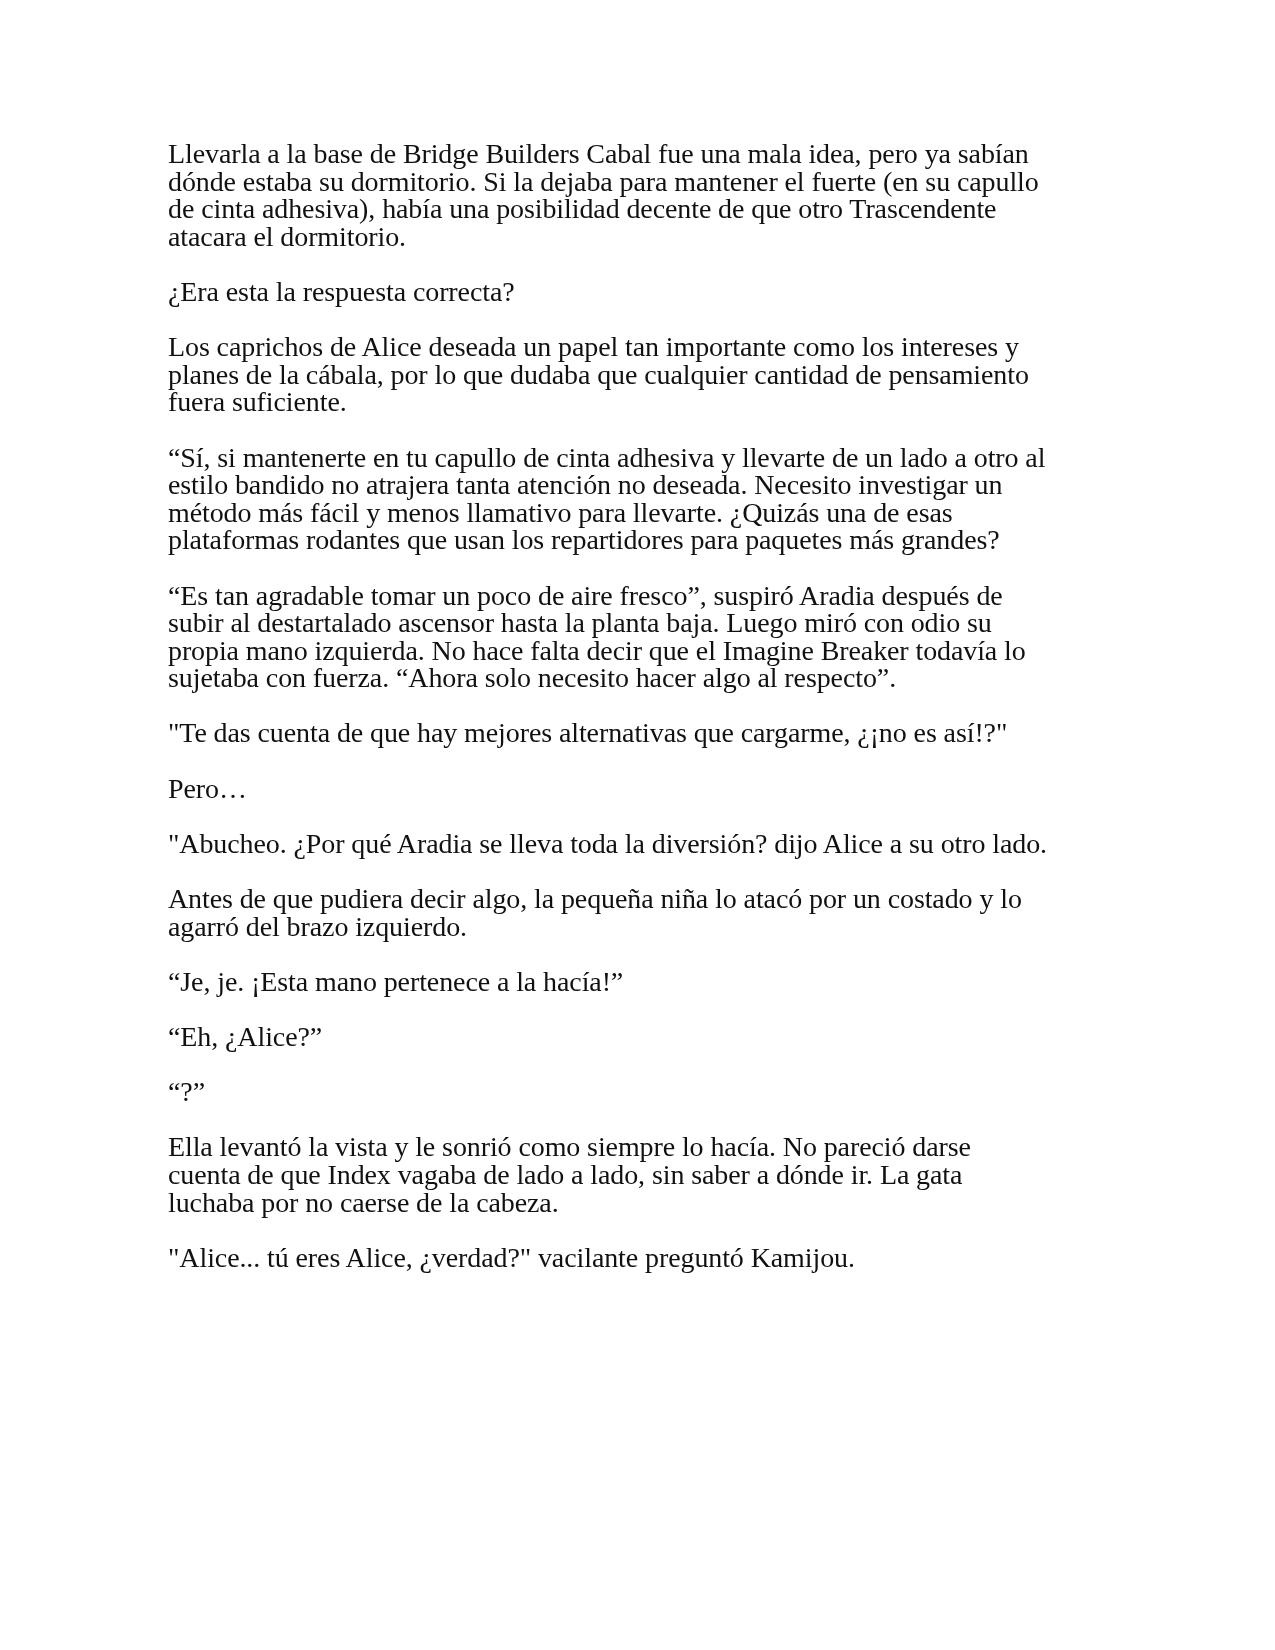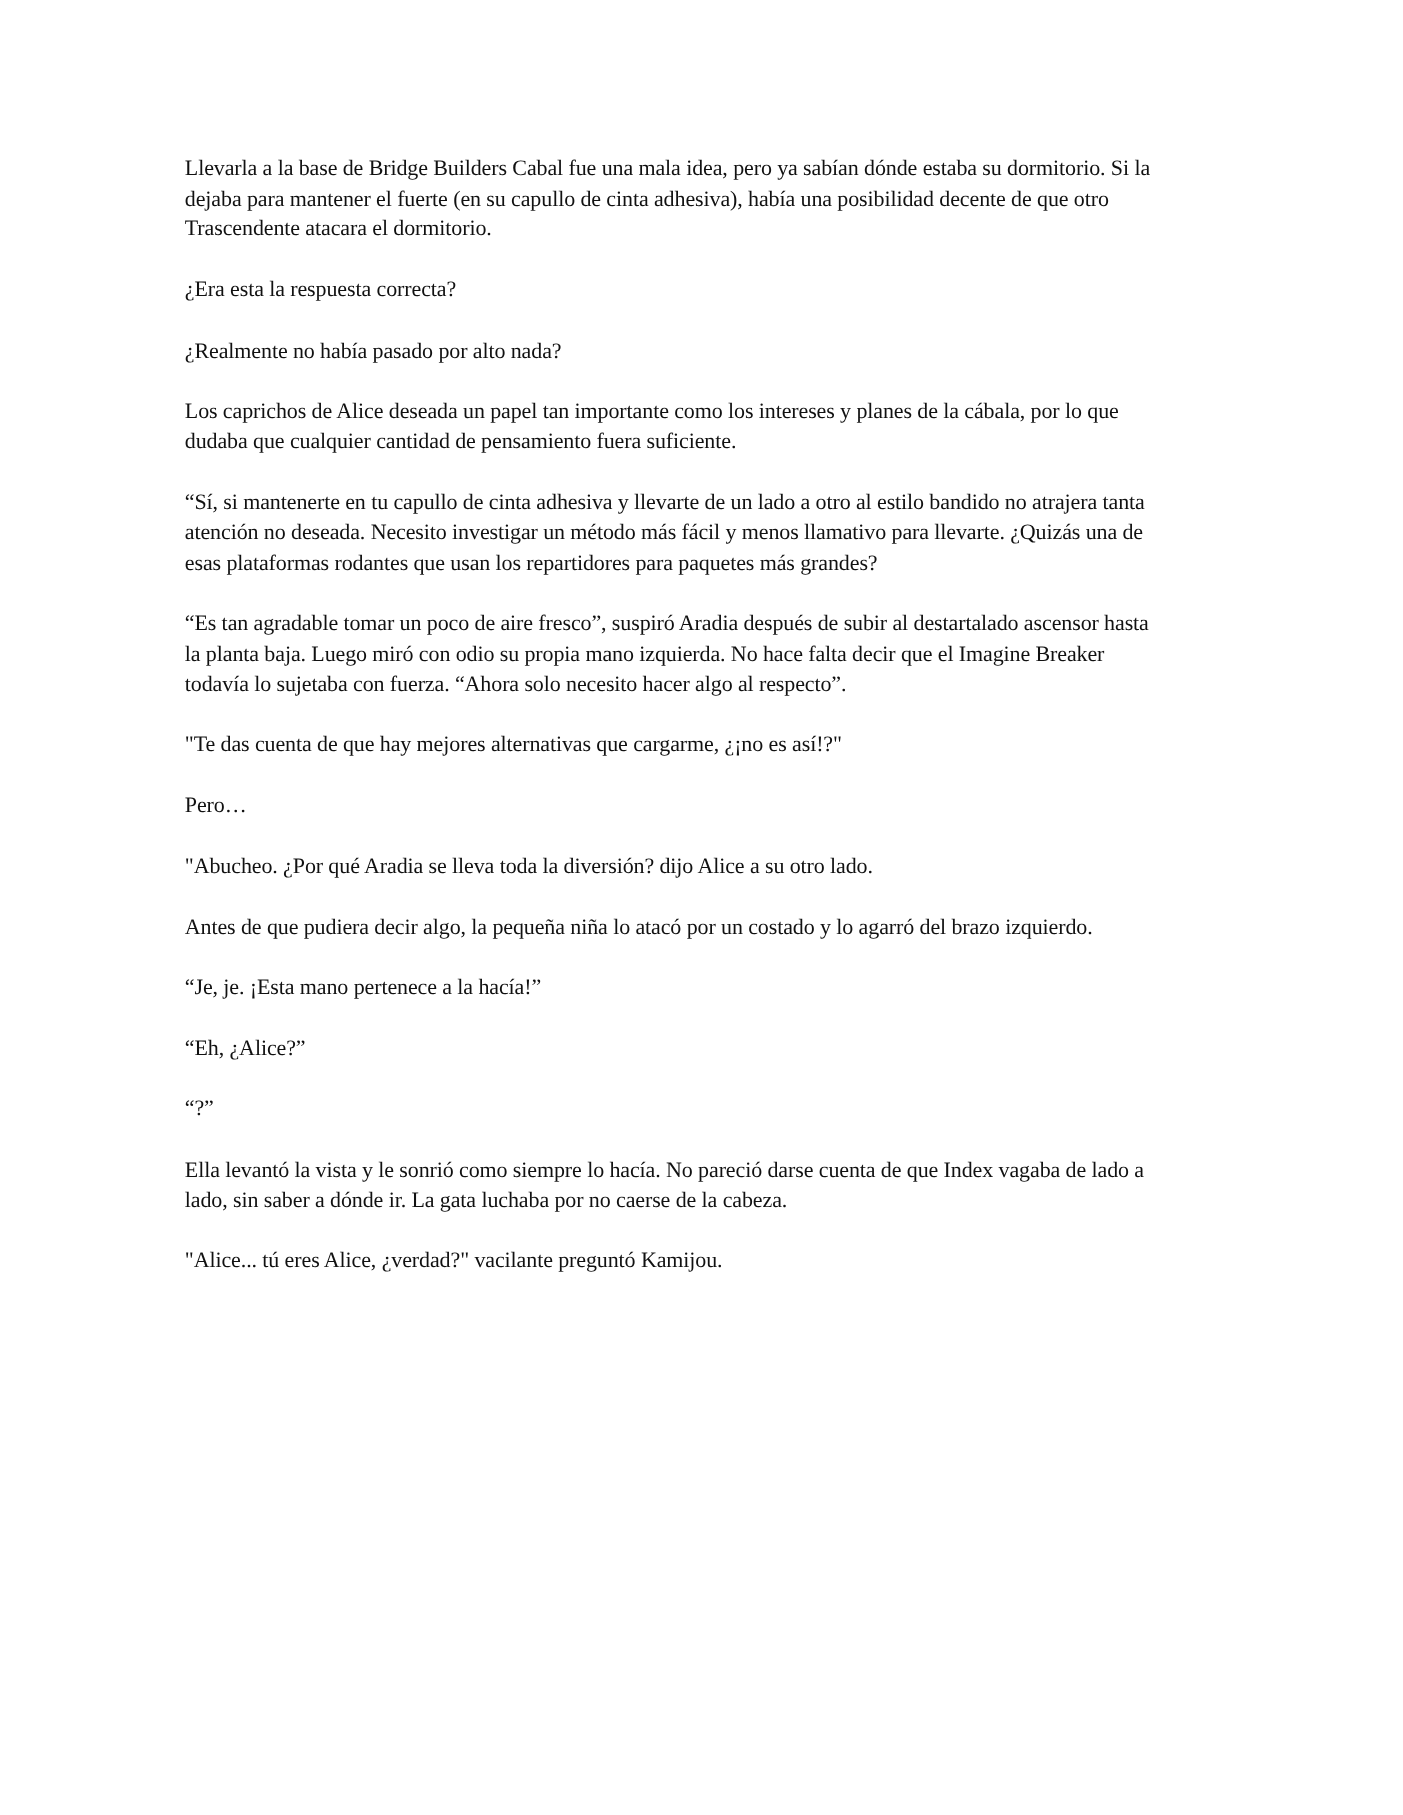--- a/index.html
+++ b/index.html
@@ -12,37 +12,36 @@
       height: 1650px;
       position: relative;
       overflow: hidden;
     }
     .page {
       position: absolute;
       left: 168px;
       top: 140px;
       width: 880px;
       font-family: "Liberation Serif", "DejaVu Serif", serif;
-      font-size: 20px;
+      font-size: 28px;
       line-height: 27.6px;
       color: #111111;
       letter-spacing: -0.1px;
     }
     .para {
       margin: 0 0 27.6px 0;
       white-space: normal;
     }
   </style>
 </head>
 <body>
 
 <div class="page">
   <p class="para">Llevarla a la base de Bridge Builders Cabal fue una mala idea, pero ya sabían dónde estaba su dormitorio. Si la dejaba para mantener el fuerte (en su capullo de cinta adhesiva), había una posibilidad decente de que otro Trascendente atacara el dormitorio.</p>
   <p class="para">¿Era esta la respuesta correcta?</p>
-  <p class="para">¿Realmente no había pasado por alto nada?</p>
   <p class="para">Los caprichos de Alice deseada un papel tan importante como los intereses y planes de la cábala, por lo que dudaba que cualquier cantidad de pensamiento fuera suficiente.</p>
   <p class="para">“Sí, si mantenerte en tu capullo de cinta adhesiva y llevarte de un lado a otro al estilo bandido no atrajera tanta atención no deseada. Necesito investigar un método más fácil y menos llamativo para llevarte. ¿Quizás una de esas plataformas rodantes que usan los repartidores para paquetes más grandes?</p>
   <p class="para">“Es tan agradable tomar un poco de aire fresco”, suspiró Aradia después de subir al destartalado ascensor hasta la planta baja. Luego miró con odio su propia mano izquierda. No hace falta decir que el Imagine Breaker todavía lo sujetaba con fuerza. “Ahora solo necesito hacer algo al respecto”.</p>
   <p class="para">"Te das cuenta de que hay mejores alternativas que cargarme, ¿¡no es así!?"</p>
   <p class="para">Pero…</p>
   <p class="para">"Abucheo. ¿Por qué Aradia se lleva toda la diversión? dijo Alice a su otro lado.</p>
   <p class="para">Antes de que pudiera decir algo, la pequeña niña lo atacó por un costado y lo agarró del brazo izquierdo.</p>
   <p class="para">“Je, je. ¡Esta mano pertenece a la hacía!”</p>
   <p class="para">“Eh, ¿Alice?”</p>
   <p class="para">“?”</p>

